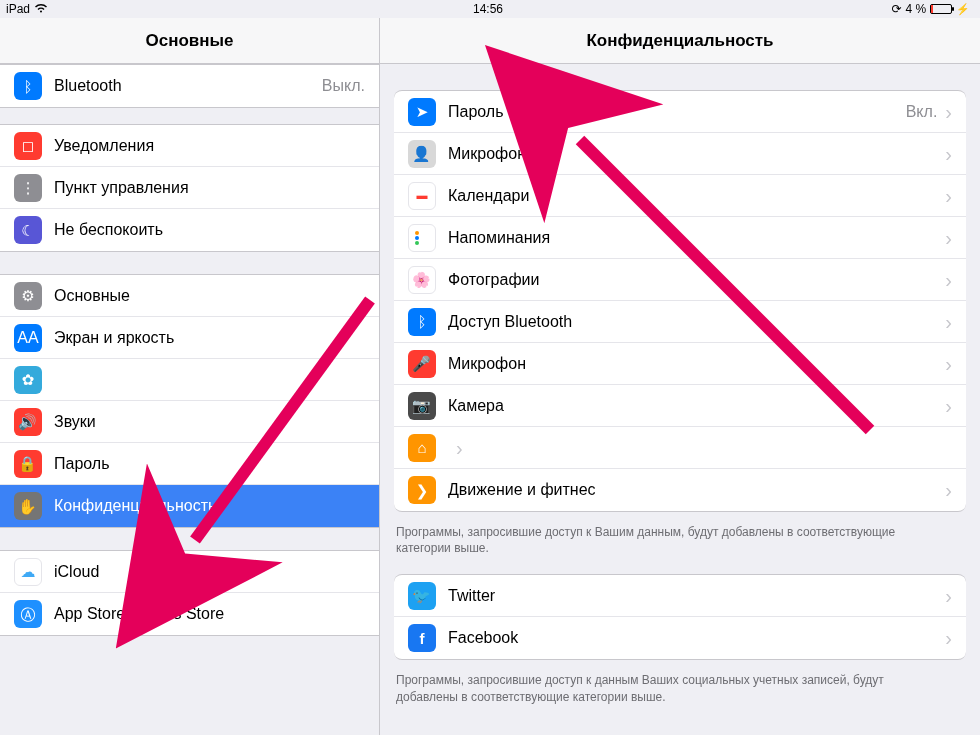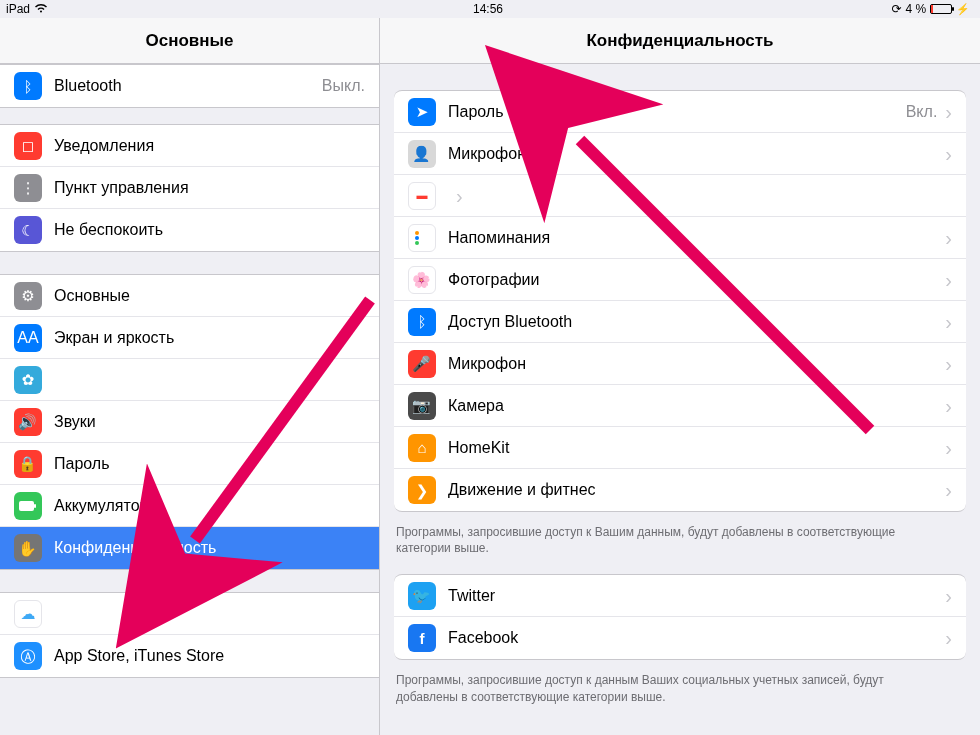--- a/index.html
+++ b/index.html
@@ -140,42 +140,34 @@
               <span class="glyph">🔊</span>
             </span>
           <span class="label">Звуки</span>
         </div>
         <div class="row">
           <span class="icon ic-red">
               <span class="glyph">🔒</span>
             </span>
           <span class="label">Пароль</span>
         </div>
-        <div class="row">
-          <span class="icon ic-green">
-            <svg width="18" height="10" viewBox="0 0 18 10">
-                <rect x="0" y="0" width="15" height="10" rx="2" fill="#fff"></rect>
-                <rect x="15" y="3" width="2" height="4" rx="1" fill="#fff"></rect>
-              </svg>
-          </span>
-          <span class="label">Аккумулятор</span>
-        </div>
         <div class="row selected">
           <span class="icon ic-hand">
               <span class="glyph">✋</span>
             </span>
           <span class="label">Конфиденциальность</span>
         </div>
       </div>
 
       <div class="section">
         <div class="row">
           <span class="icon ic-white">
               <span class="glyph" style="color:#3fa9f5;">☁</span>
             </span>
+          <span class="label">iCloud</span>
         </div>
         <div class="row">
           <span class="icon" style="background:#1e90ff;">
               <span class="glyph">Ⓐ</span>
             </span>
           <span class="label">App Store, iTunes Store</span>
         </div>
       </div>
 
     </div>
@@ -199,20 +191,21 @@
           <span class="icon" style="background:#d8d8d8;">
               <span class="glyph" style="color:#666">👤</span>
             </span>
           <span class="label">Микрофон</span>
           <span class="chev">›</span>
         </div>
         <div class="row">
           <span class="icon ic-white">
               <span class="glyph" style="font-size:11px; color:#ff3b30;">▬</span>
             </span>
+          <span class="label">Календари</span>
           <span class="chev">›</span>
         </div>
         <div class="row">
           <span class="icon ic-white">
             <svg width="16" height="16" viewBox="0 0 16 16">
                 <circle cx="3" cy="3" r="2" fill="#ff9500"></circle>
                 <circle cx="3" cy="8" r="2" fill="#007aff"></circle>
                 <circle cx="3" cy="13" r="2" fill="#34c759"></circle>
               </svg>
           </span>
@@ -244,21 +237,20 @@
           <span class="icon ic-darkgray">
               <span class="glyph">📷</span>
             </span>
           <span class="label">Камера</span>
           <span class="chev">›</span>
         </div>
         <div class="row">
           <span class="icon ic-orange">
               <span class="glyph">⌂</span>
             </span>
-          <span class="label">HomeKit</span>
           <span class="chev">›</span>
         </div>
         <div class="row">
           <span class="icon ic-orange">
               <span class="glyph">❯</span>
             </span>
           <span class="label">Движение и фитнес</span>
           <span class="chev">›</span>
         </div>
       </div>

